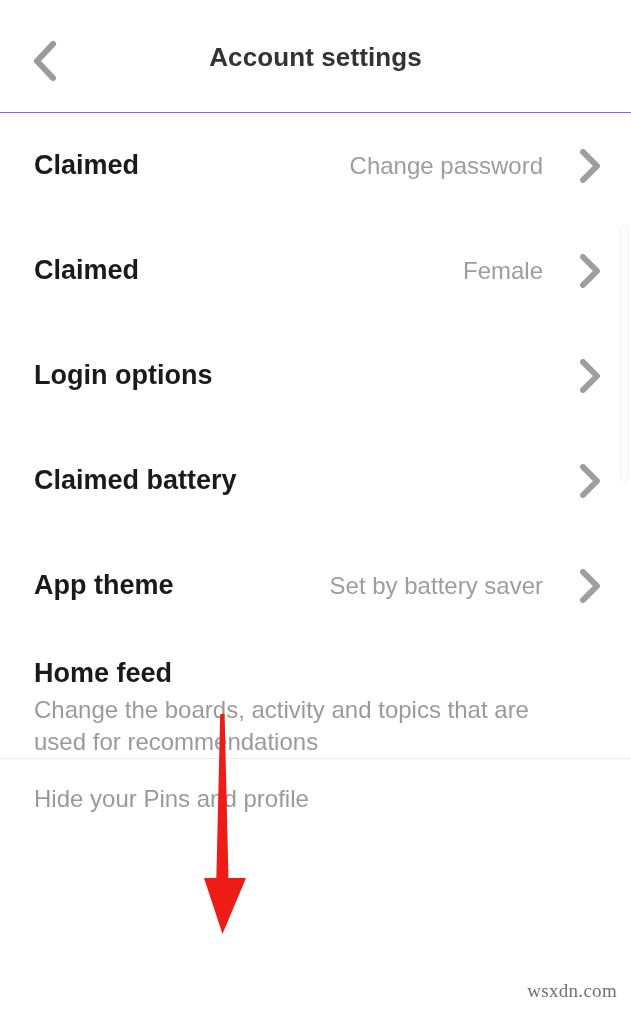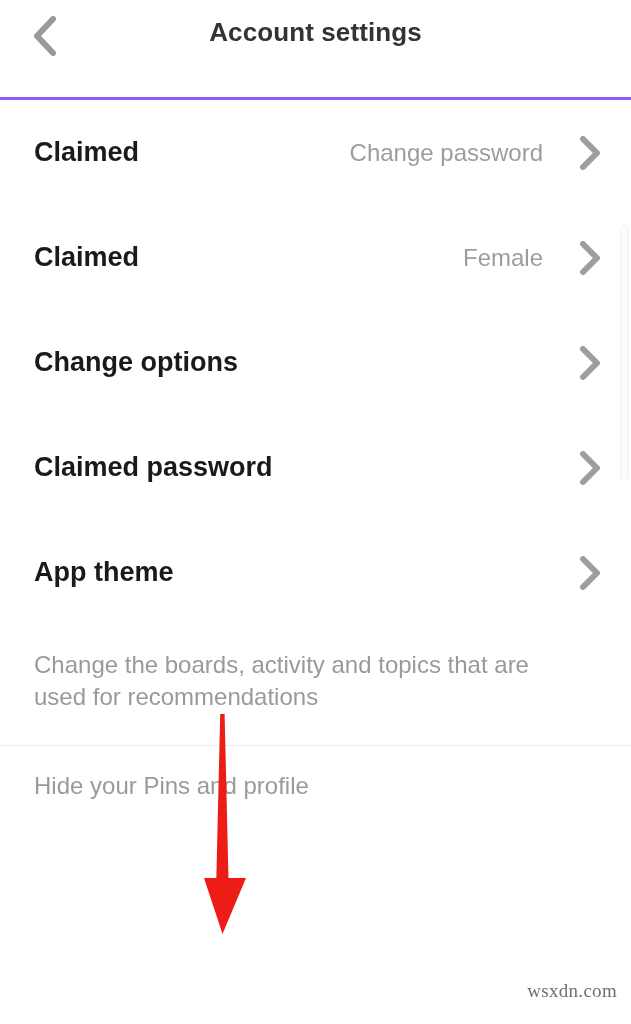--- a/index.html
+++ b/index.html
@@ -19,23 +19,24 @@
     position: relative;
     width: 631px;
     height: 1024px;
     background: #ffffff;
     overflow: hidden;
   }
 
   
   .header {
     position: relative;
-    height: 100px;
-    border-bottom: 3px solid #8b5cf6;
+    height: 88px;
+    border-bottom: 1px solid #8b5cf6;
     box-sizing: border-box;
+    margin-top: 25px;
   }
   .back-btn {
     position: absolute;
     left: 18px;
     top: 10px;
     width: 52px;
     height: 52px;
     display: flex;
     align-items: center;
     justify-content: center;
@@ -212,55 +213,57 @@
       <div class="row-value">Female</div>
       <div class="chev">
         <svg width="26" height="34" viewBox="0 0 26 34" aria-hidden="true">
           <path d="M6 3 L20 17 L6 31" fill="none" stroke="#9e9e9e" stroke-width="6" stroke-linecap="round" stroke-linejoin="round"></path>
         </svg>
       </div>
     </div>
 
     <div class="row">
       <div class="row-texts">
-        <div class="row-label">Change options</div>
+        <div class="row-label">Login options</div>
       </div>
       <div class="row-value"></div>
       <div class="chev">
         <svg width="26" height="34" viewBox="0 0 26 34" aria-hidden="true">
           <path d="M6 3 L20 17 L6 31" fill="none" stroke="#9e9e9e" stroke-width="6" stroke-linecap="round" stroke-linejoin="round"></path>
         </svg>
       </div>
     </div>
 
     <div class="row">
       <div class="row-texts">
-        <div class="row-label">Claimed password</div>
+        <div class="row-label">Claimed battery</div>
       </div>
       <div class="row-value"></div>
       <div class="chev">
         <svg width="26" height="34" viewBox="0 0 26 34" aria-hidden="true">
           <path d="M6 3 L20 17 L6 31" fill="none" stroke="#9e9e9e" stroke-width="6" stroke-linecap="round" stroke-linejoin="round"></path>
         </svg>
       </div>
     </div>
 
     <div class="row">
       <div class="row-texts">
         <div class="row-label">App theme</div>
       </div>
+      <div class="row-value">Set by battery saver</div>
       <div class="chev">
         <svg width="26" height="34" viewBox="0 0 26 34" aria-hidden="true">
           <path d="M6 3 L20 17 L6 31" fill="none" stroke="#9e9e9e" stroke-width="6" stroke-linecap="round" stroke-linejoin="round"></path>
         </svg>
       </div>
     </div>
 
     <div class="row tall">
       <div class="row-texts">
+        <div class="row-label">Home feed</div>
         <div class="row-sub">Change the boards, activity and topics that are used for recommendations</div>
       </div>
     </div>
 
   </div>
 
   <div class="divider"></div>
 
   <div class="list">
     <div class="row tall">

